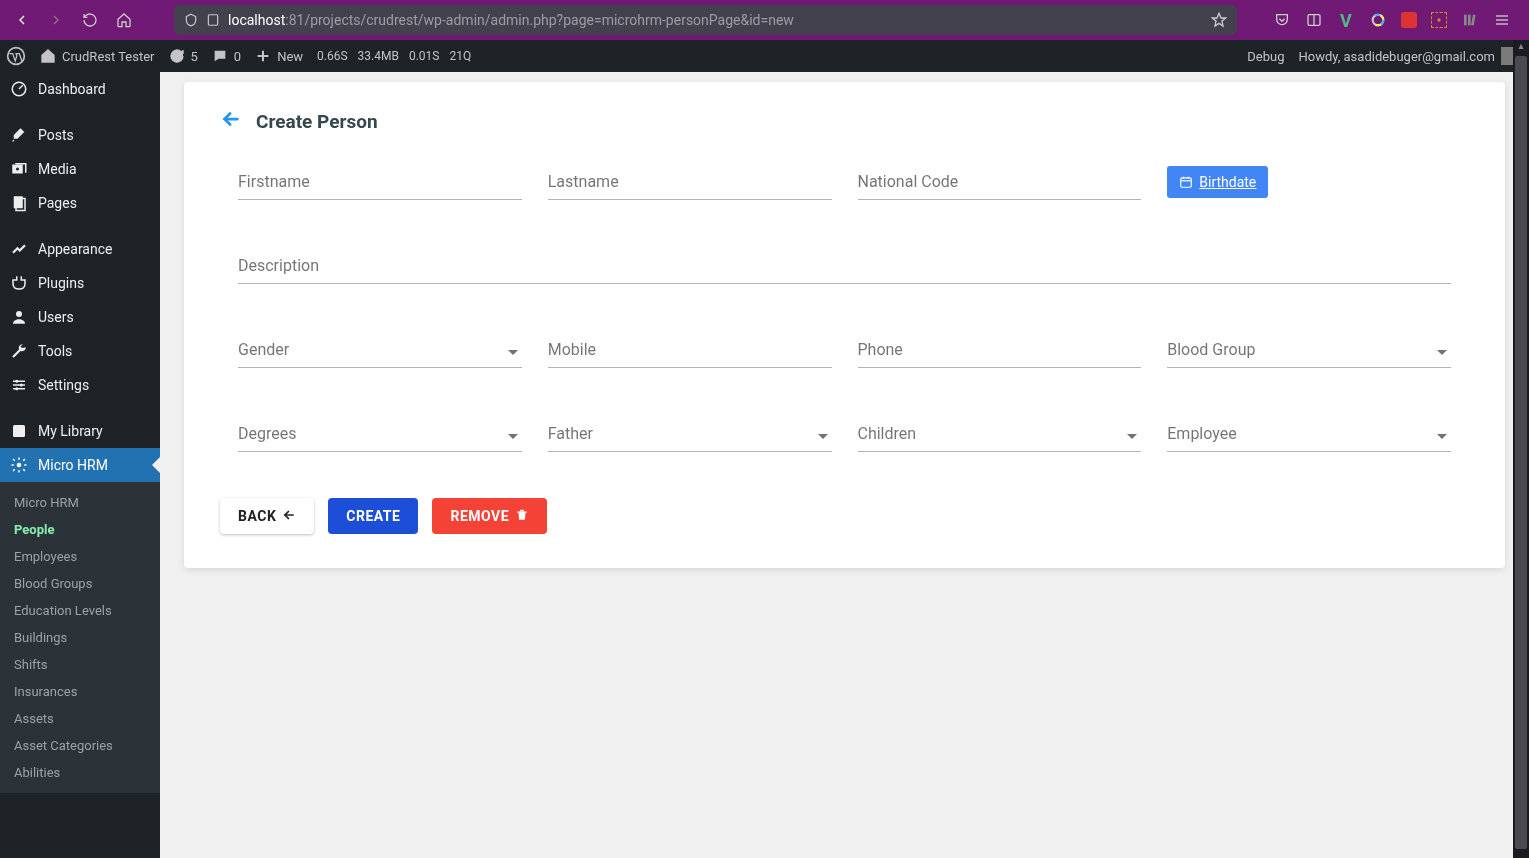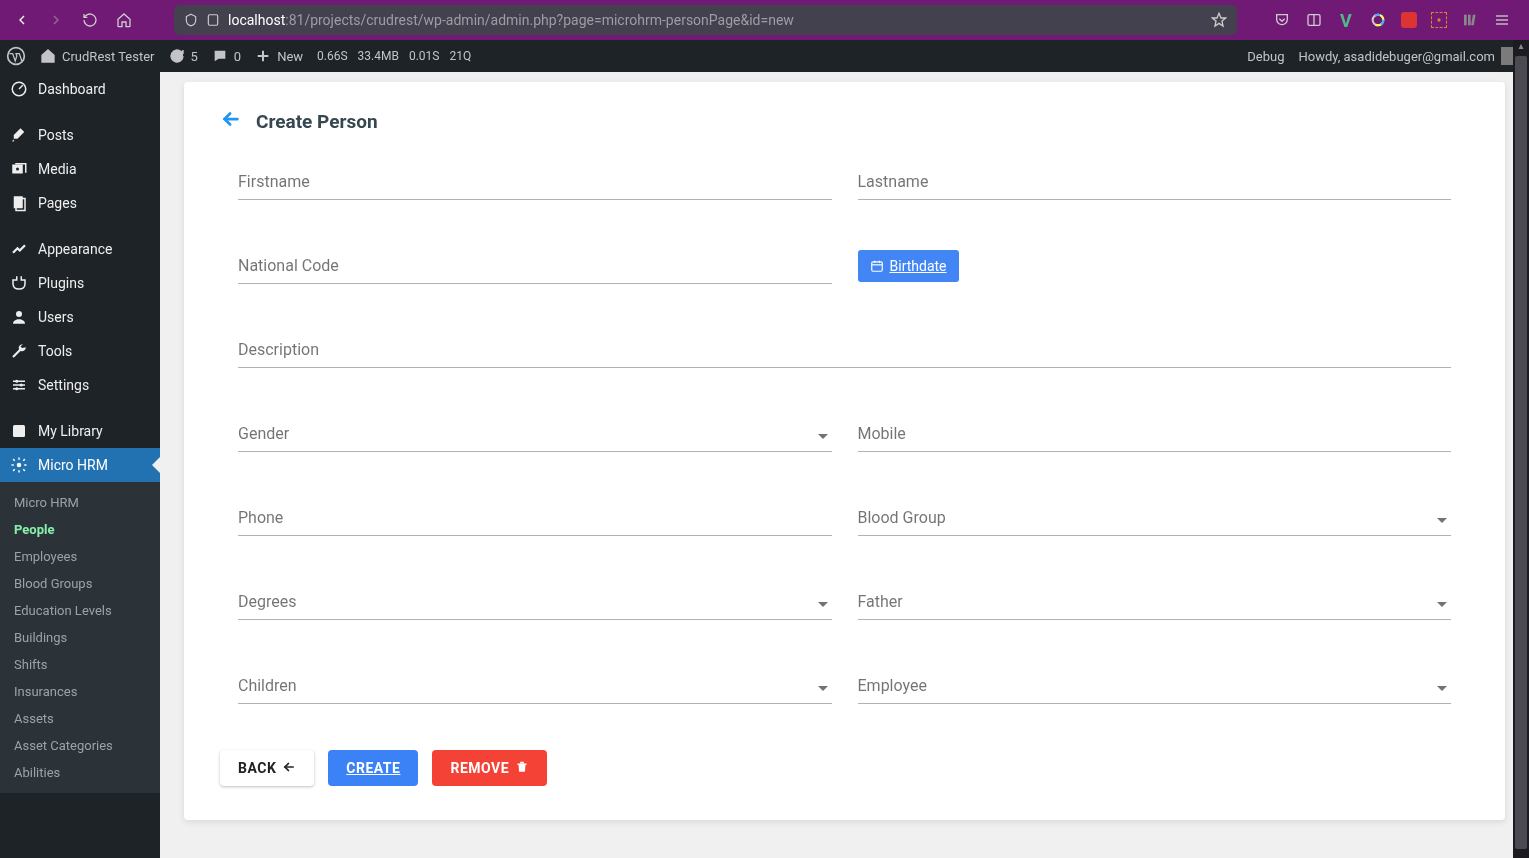--- a/index.html
+++ b/index.html
@@ -38,32 +38,32 @@
     .submenu-item.active { color: #86efac; font-weight: 700; }
 
     .wp-content { flex: 1; background: #f0f0f1; padding: 10px 24px 0 24px; overflow: auto; position: relative; }
 
     
     .card { background: #fff; border-radius: 4px; box-shadow: 0 2px 6px rgba(0,0,0,.1); padding: 26px 36px 34px 36px; }
     .card-header { display: flex; align-items: center; gap: 14px; margin-bottom: 40px; }
     .back-arrow { color: #2196f3; cursor: pointer; }
     .card-title { font-size: 19px; font-weight: 700; color: #37474f; }
 
-    .form-grid { display: grid; grid-template-columns: repeat(2, 1fr); column-gap: 26px; row-gap: 58px; padding: 0 18px; }
+    .form-grid { display: grid; grid-template-columns: repeat(4, 1fr); column-gap: 26px; row-gap: 58px; padding: 0 18px; }
     .field { position: relative; }
     .field-label { position: absolute; top: -2px; left: 0; font-size: 16px; color: rgba(0,0,0,.55); pointer-events: none; }
     .field-input { width: 100%; border: none; border-bottom: 1px solid rgba(0,0,0,.3); height: 26px; font-size: 16px; background: transparent; outline: none; }
     .field.select::after { content: ""; position: absolute; right: 4px; top: 8px; border: 5px solid transparent; border-top-color: rgba(0,0,0,.55); }
     .full-row { grid-column: 1 / -1; } 
     .birthdate-btn { display: inline-flex; align-items: center; gap: 6px; background: #4286f5; color: #fff; border: none; border-radius: 3px; padding: 8px 12px; font-size: 14px; cursor: pointer; justify-self: start; align-self: start; margin-top: -12px; text-decoration: underline; }
 
     .actions { display: flex; gap: 14px; margin-top: 46px; padding-left: 0px; }
     .btn { border: none; border-radius: 4px; padding: 10px 18px; font-size: 14px; font-weight: 700; letter-spacing: .5px; cursor: pointer; display: flex; gap: 6px; text-transform: uppercase; }
     .btn-back { background: #fff; color: #222; box-shadow: 0 1px 3px rgba(0,0,0,.25); }
-    .btn-create { background: #3b82f6; color: #fff; text-decoration: underline; }
+    .btn-create { background: #1d4ed8; color: #fff; }
     .btn-remove { background: #f44336; color: #fff; }
     .page-scrollbar { position: fixed; right: 0; top: 40px; width: 16px; height: calc(100% - 40px); background: #1c1b22; }
     .page-scroll-thumb { width:12px; margin:2px auto 0; height:97%; background:#4b4a53; border-radius:2px; }
     .page-scroll-up { width:100%; height:14px; color:#888; text-align:center; font-size:10px; line-height:12px; }
   </style>
 </head>
 <body>
 
 <div class="browser-bar">
   <div class="nav-btn">

